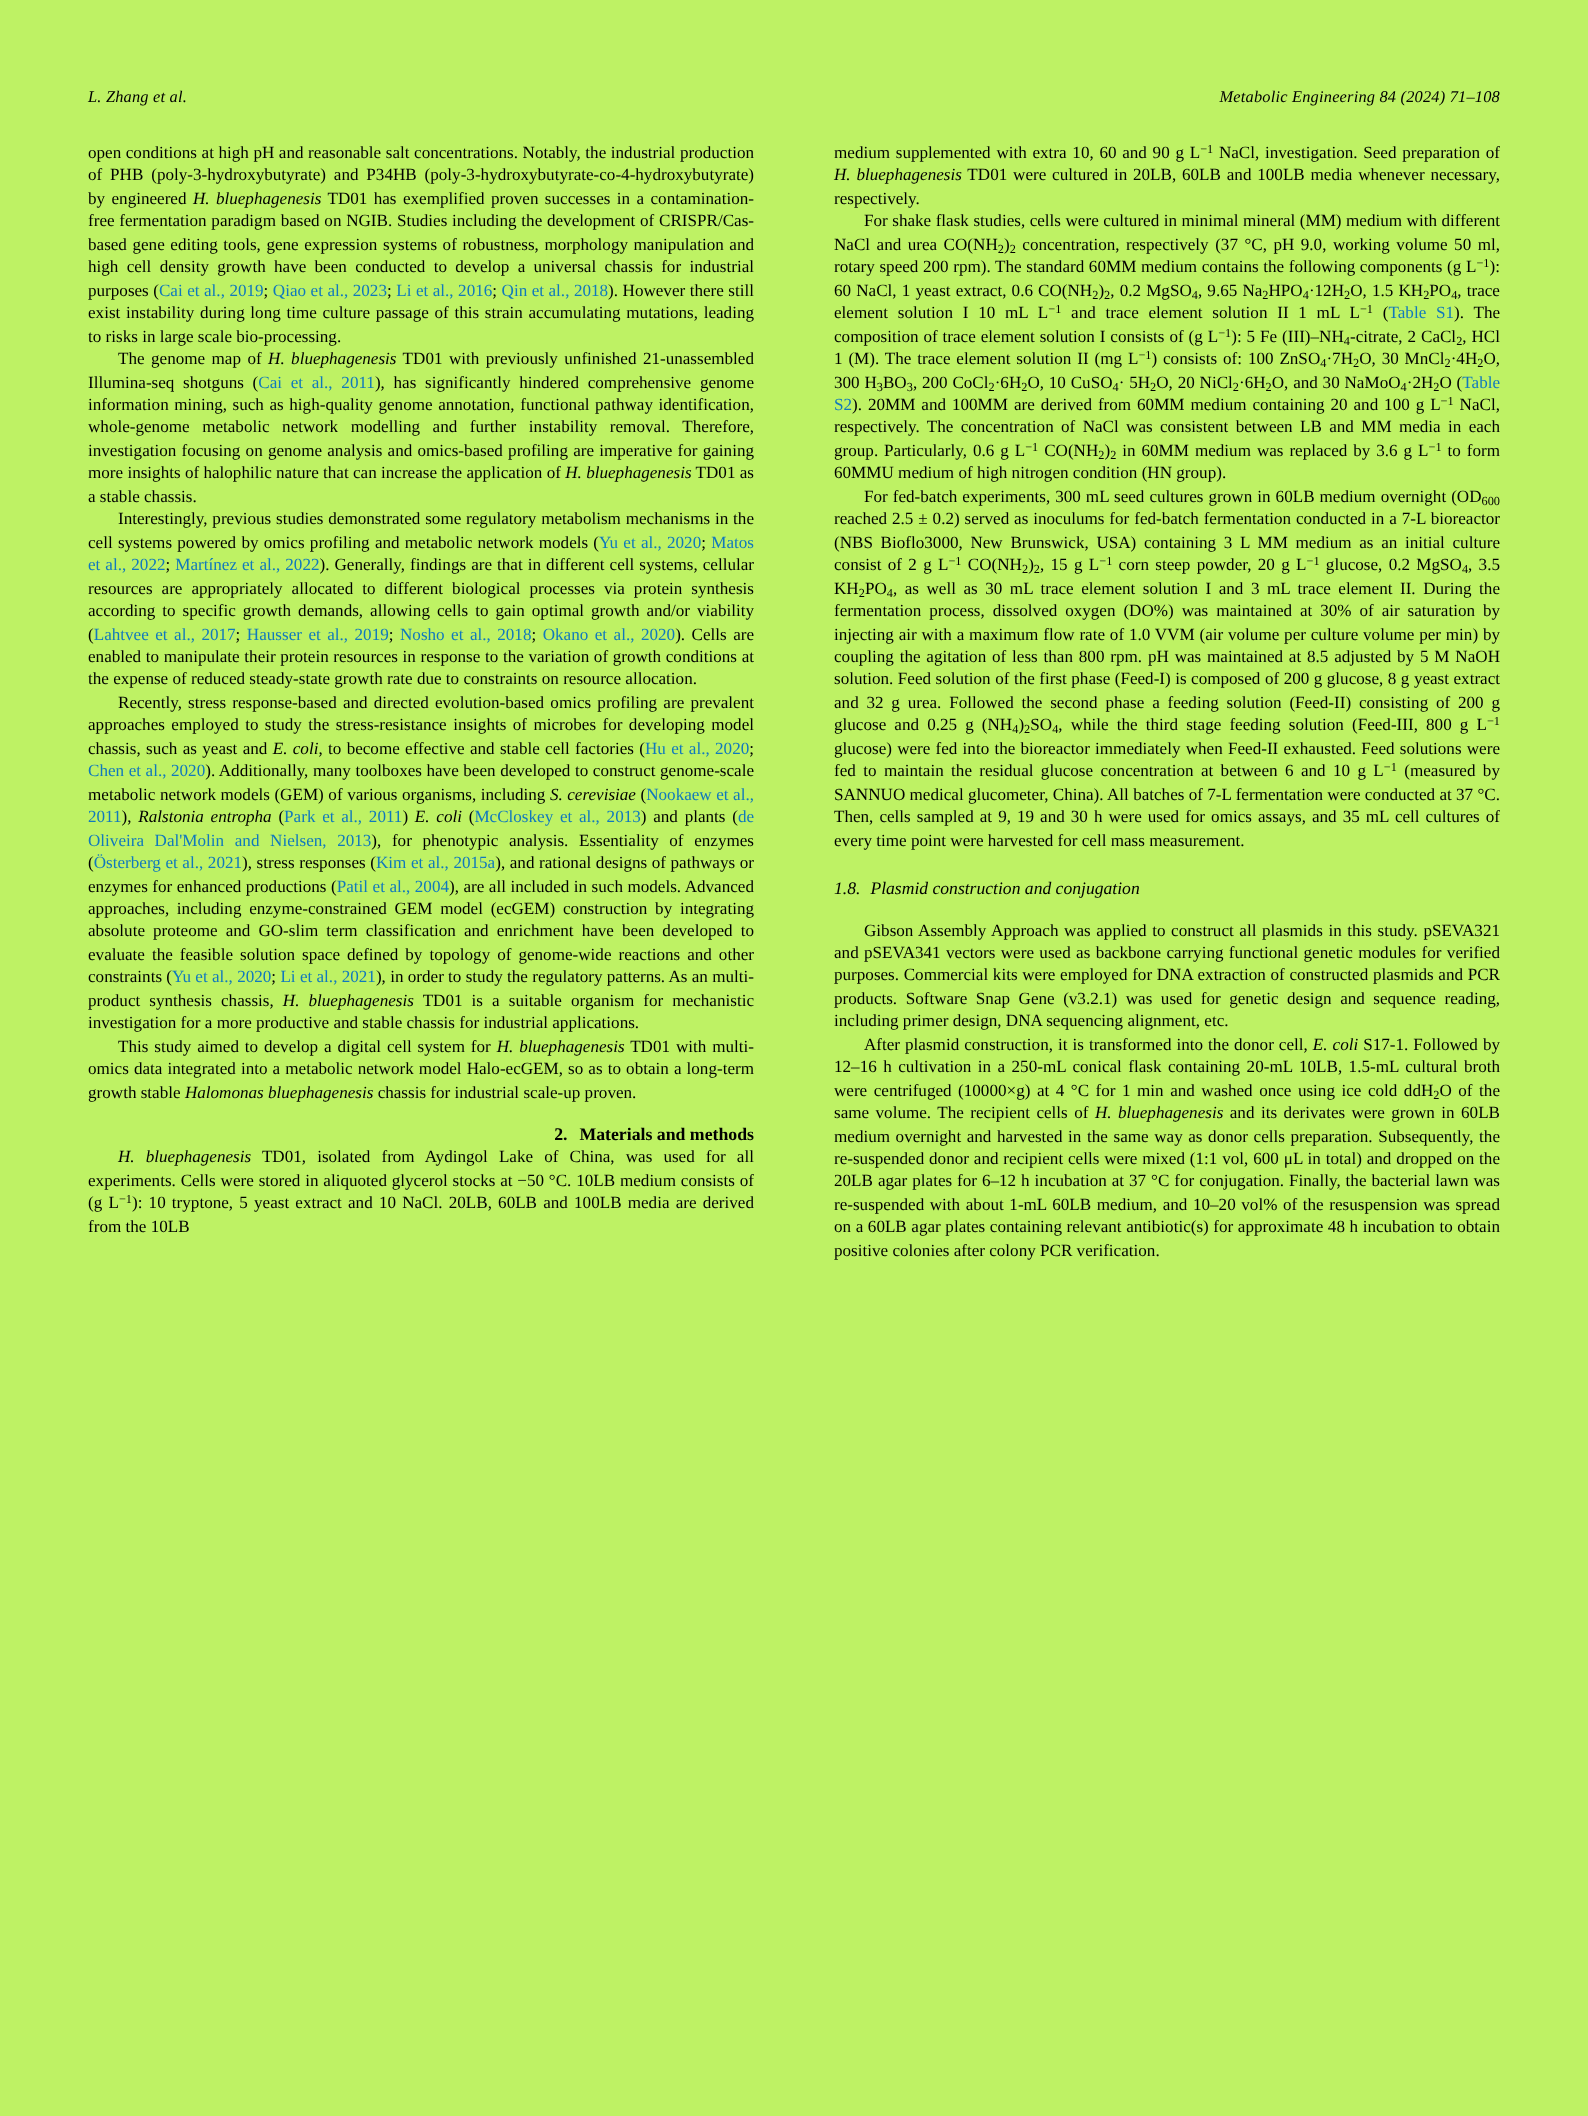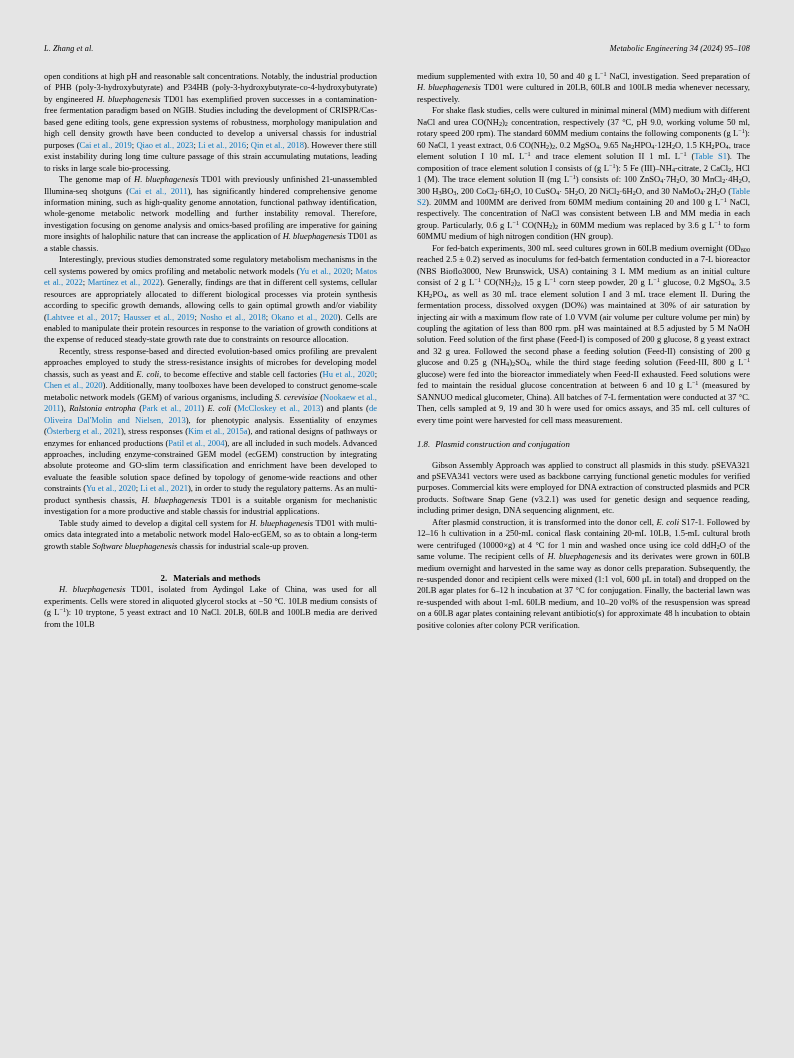--- a/index.html
+++ b/index.html
@@ -4,21 +4,21 @@
 <style>
   html, body {
     margin: 0;
     padding: 0;
     background: #9a9a9a;
   }
   .page {
     position: relative;
     width: 794px;
     height: 1058px;
-    background: #e5e5e5;
+    background: #bef264;
     margin: 0 auto;
     box-sizing: border-box;
     font-family: "Liberation Serif", "DejaVu Serif", serif;
     color: #000000;
     overflow: hidden;
   }
   .running-head {
     position: absolute;
     top: 44px;
     left: 44px;
@@ -54,24 +54,24 @@
   p {
     margin: 0;
   }
   p.indent {
     text-indent: 15px;
   }
   p.noindent {
     text-indent: 0;
   }
   .sec-h1 {
-    margin: 21px 0 0 0;
+    margin: 10px 0 0 0;
     font-weight: bold;
     font-size: 8.9px;
-    text-align: center;
+    text-align: right;
     text-indent: 0;
   }
   .sec-h1 .num { margin-right: 6px; }
   .sec-h2 {
     margin: 13px 0 9px 0;
     font-style: italic;
     font-size: 8.8px;
     text-align: left;
     text-indent: 0;
   }
@@ -93,47 +93,47 @@
     font-size: 7.4px;
   }
 </style>
 </head>
 <body>
 
 <div class="page">
 
   <div class="running-head">
     <span class="left">L. Zhang et al.</span>
-    <span class="right">Metabolic Engineering 34 (2024) 95–108</span>
+    <span class="right">Metabolic Engineering 84 (2024) 71–108</span>
   </div>
 
   <div class="columns">
 
     <div class="col">
 
       <p class="noindent"><span>open conditions at high pH and reasonable salt concentrations. Notably, the industrial production of PHB (poly-3-hydroxybutyrate) and P34HB (poly-3-hydroxybutyrate-co-4-hydroxybutyrate) by engineered </span><i>H. bluephagenesis</i><span> TD01 has exemplified proven successes in a contamination-free fermentation paradigm based on NGIB. Studies including the development of CRISPR/Cas-based gene editing tools, gene expression systems of robustness, morphology manipulation and high cell density growth have been conducted to develop a universal chassis for industrial purposes (</span><a class="cite">Cai et al., 2019</a><span>; </span><a class="cite">Qiao et al., 2023</a><span>; </span><a class="cite">Li et al., 2016</a><span>; </span><a class="cite">Qin et al., 2018</a><span>). However there still exist instability during long time culture passage of this strain accumulating mutations, leading to risks in large scale bio-processing.</span></p>
 
       <p class="indent"><span>The genome map of </span><i>H. bluephagenesis</i><span> TD01 with previously unfinished 21-unassembled Illumina-seq shotguns (</span><a class="cite">Cai et al., 2011</a><span>), has significantly hindered comprehensive genome information mining, such as high-quality genome annotation, functional pathway identification, whole-genome metabolic network modelling and further instability removal. Therefore, investigation focusing on genome analysis and omics-based profiling are imperative for gaining more insights of halophilic nature that can increase the application of </span><i>H. bluephagenesis</i><span> TD01 as a stable chassis.</span></p>
 
       <p class="indent"><span>Interestingly, previous studies demonstrated some regulatory metabolism mechanisms in the cell systems powered by omics profiling and metabolic network models (</span><a class="cite">Yu et al., 2020</a><span>; </span><a class="cite">Matos et al., 2022</a><span>; </span><a class="cite">Martínez et al., 2022</a><span>). Generally, findings are that in different cell systems, cellular resources are appropriately allocated to different biological processes via protein synthesis according to specific growth demands, allowing cells to gain optimal growth and/or viability (</span><a class="cite">Lahtvee et al., 2017</a><span>; </span><a class="cite">Hausser et al., 2019</a><span>; </span><a class="cite">Nosho et al., 2018</a><span>; </span><a class="cite">Okano et al., 2020</a><span>). Cells are enabled to manipulate their protein resources in response to the variation of growth conditions at the expense of reduced steady-state growth rate due to constraints on resource allocation.</span></p>
 
       <p class="indent"><span>Recently, stress response-based and directed evolution-based omics profiling are prevalent approaches employed to study the stress-resistance insights of microbes for developing model chassis, such as yeast and </span><i>E. coli</i><span>, to become effective and stable cell factories (</span><a class="cite">Hu et al., 2020</a><span>; </span><a class="cite">Chen et al., 2020</a><span>). Additionally, many toolboxes have been developed to construct genome-scale metabolic network models (GEM) of various organisms, including </span><i>S. cerevisiae</i><span> (</span><a class="cite">Nookaew et al., 2011</a><span>), </span><i>Ralstonia entropha</i><span> (</span><a class="cite">Park et al., 2011</a><span>) </span><i>E. coli</i><span> (</span><a class="cite">McCloskey et al., 2013</a><span>) and plants (</span><a class="cite">de Oliveira Dal'Molin and Nielsen, 2013</a><span>), for phenotypic analysis. Essentiality of enzymes (</span><a class="cite">Österberg et al., 2021</a><span>), stress responses (</span><a class="cite">Kim et al., 2015a</a><span>), and rational designs of pathways or enzymes for enhanced productions (</span><a class="cite">Patil et al., 2004</a><span>), are all included in such models. Advanced approaches, including enzyme-constrained GEM model (ecGEM) construction by integrating absolute proteome and GO-slim term classification and enrichment have been developed to evaluate the feasible solution space defined by topology of genome-wide reactions and other constraints (</span><a class="cite">Yu et al., 2020</a><span>; </span><a class="cite">Li et al., 2021</a><span>), in order to study the regulatory patterns. As an multi-product synthesis chassis, </span><i>H. bluephagenesis</i><span> TD01 is a suitable organism for mechanistic investigation for a more productive and stable chassis for industrial applications.</span></p>
 
-      <p class="indent"><span>Table study aimed to develop a digital cell system for </span><i>H. bluephagenesis</i><span> TD01 with multi-omics data integrated into a metabolic network model Halo-ecGEM, so as to obtain a long-term growth stable </span><i>Software bluephagenesis</i><span> chassis for industrial scale-up proven.</span></p>
+      <p class="indent"><span>This study aimed to develop a digital cell system for </span><i>H. bluephagenesis</i><span> TD01 with multi-omics data integrated into a metabolic network model Halo-ecGEM, so as to obtain a long-term growth stable </span><i>Halomonas bluephagenesis</i><span> chassis for industrial scale-up proven.</span></p>
 
       <p class="sec-h1"><span class="num">2.</span><span>Materials and methods</span></p>
 
 
       <p class="indent"><i>H. bluephagenesis</i><span> TD01, isolated from Aydingol Lake of China, was used for all experiments. Cells were stored in aliquoted glycerol stocks at −50 °C. 10LB medium consists of (g L</span><sup>−1</sup><span>): 10 tryptone, 5 yeast extract and 10 NaCl. 20LB, 60LB and 100LB media are derived from the 10LB</span></p>
 
     </div>
 
     <div class="col">
 
-      <p class="noindent"><span>medium supplemented with extra 10, 50 and 40 g L</span><sup>−1</sup><span> NaCl, investigation. Seed preparation of </span><i>H. bluephagenesis</i><span> TD01 were cultured in 20LB, 60LB and 100LB media whenever necessary, respectively.</span></p>
+      <p class="noindent"><span>medium supplemented with extra 10, 60 and 90 g L</span><sup>−1</sup><span> NaCl, investigation. Seed preparation of </span><i>H. bluephagenesis</i><span> TD01 were cultured in 20LB, 60LB and 100LB media whenever necessary, respectively.</span></p>
 
       <p class="indent"><span>For shake flask studies, cells were cultured in minimal mineral (MM) medium with different NaCl and urea CO(NH</span><sub>2</sub><span>)</span><sub>2</sub><span> concentration, respectively (37 °C, pH 9.0, working volume 50 ml, rotary speed 200 rpm). The standard 60MM medium contains the following components (g L</span><sup>−1</sup><span>): 60 NaCl, 1 yeast extract, 0.6 CO(NH</span><sub>2</sub><span>)</span><sub>2</sub><span>, 0.2 MgSO</span><sub>4</sub><span>, 9.65 Na</span><sub>2</sub><span>HPO</span><sub>4</sub><span>·12H</span><sub>2</sub><span>O, 1.5 KH</span><sub>2</sub><span>PO</span><sub>4</sub><span>, trace element solution I 10 mL L</span><sup>−1</sup><span> and trace element solution II 1 mL L</span><sup>−1</sup><span> (</span><a class="cite">Table S1</a><span>). The composition of trace element solution I consists of (g L</span><sup>−1</sup><span>): 5 Fe (III)–NH</span><sub>4</sub><span>-citrate, 2 CaCl</span><sub>2</sub><span>, HCl 1 (M). The trace element solution II (mg L</span><sup>−1</sup><span>) consists of: 100 ZnSO</span><sub>4</sub><span>·7H</span><sub>2</sub><span>O, 30 MnCl</span><sub>2</sub><span>·4H</span><sub>2</sub><span>O, 300 H</span><sub>3</sub><span>BO</span><sub>3</sub><span>, 200 CoCl</span><sub>2</sub><span>·6H</span><sub>2</sub><span>O, 10 CuSO</span><sub>4</sub><span>· 5H</span><sub>2</sub><span>O, 20 NiCl</span><sub>2</sub><span>·6H</span><sub>2</sub><span>O, and 30 NaMoO</span><sub>4</sub><span>·2H</span><sub>2</sub><span>O (</span><a class="cite">Table S2</a><span>). 20MM and 100MM are derived from 60MM medium containing 20 and 100 g L</span><sup>−1</sup><span> NaCl, respectively. The concentration of NaCl was consistent between LB and MM media in each group. Particularly, 0.6 g L</span><sup>−1</sup><span> CO(NH</span><sub>2</sub><span>)</span><sub>2</sub><span> in 60MM medium was replaced by 3.6 g L</span><sup>−1</sup><span> to form 60MMU medium of high nitrogen condition (HN group).</span></p>
 
       <p class="indent"><span>For fed-batch experiments, 300 mL seed cultures grown in 60LB medium overnight (OD</span><sub>600</sub><span> reached 2.5 ± 0.2) served as inoculums for fed-batch fermentation conducted in a 7-L bioreactor (NBS Bioflo3000, New Brunswick, USA) containing 3 L MM medium as an initial culture consist of 2 g L</span><sup>−1</sup><span> CO(NH</span><sub>2</sub><span>)</span><sub>2</sub><span>, 15 g L</span><sup>−1</sup><span> corn steep powder, 20 g L</span><sup>−1</sup><span> glucose, 0.2 MgSO</span><sub>4</sub><span>, 3.5 KH</span><sub>2</sub><span>PO</span><sub>4</sub><span>, as well as 30 mL trace element solution I and 3 mL trace element II. During the fermentation process, dissolved oxygen (DO%) was maintained at 30% of air saturation by injecting air with a maximum flow rate of 1.0 VVM (air volume per culture volume per min) by coupling the agitation of less than 800 rpm. pH was maintained at 8.5 adjusted by 5 M NaOH solution. Feed solution of the first phase (Feed-I) is composed of 200 g glucose, 8 g yeast extract and 32 g urea. Followed the second phase a feeding solution (Feed-II) consisting of 200 g glucose and 0.25 g (NH</span><sub>4</sub><span>)</span><sub>2</sub><span>SO</span><sub>4</sub><span>, while the third stage feeding solution (Feed-III, 800 g L</span><sup>−1</sup><span> glucose) were fed into the bioreactor immediately when Feed-II exhausted. Feed solutions were fed to maintain the residual glucose concentration at between 6 and 10 g L</span><sup>−1</sup><span> (measured by SANNUO medical glucometer, China). All batches of 7-L fermentation were conducted at 37 °C. Then, cells sampled at 9, 19 and 30 h were used for omics assays, and 35 mL cell cultures of every time point were harvested for cell mass measurement.</span></p>
 
       <p class="sec-h2"><span class="num">1.8.</span><span>Plasmid construction and conjugation</span></p>
 
       <p class="indent">Gibson Assembly Approach was applied to construct all plasmids in this study. pSEVA321 and pSEVA341 vectors were used as backbone carrying functional genetic modules for verified purposes. Commercial kits were employed for DNA extraction of constructed plasmids and PCR products. Software Snap Gene (v3.2.1) was used for genetic design and sequence reading, including primer design, DNA sequencing alignment, etc.</p>
 
       <p class="indent"><span>After plasmid construction, it is transformed into the donor cell, </span><i>E. coli</i><span> S17-1. Followed by 12–16 h cultivation in a 250-mL conical flask containing 20-mL 10LB, 1.5-mL cultural broth were centrifuged (10000×g) at 4 °C for 1 min and washed once using ice cold ddH</span><sub>2</sub><span>O of the same volume. The recipient cells of </span><i>H. bluephagenesis</i><span> and its derivates were grown in 60LB medium overnight and harvested in the same way as donor cells preparation. Subsequently, the re-suspended donor and recipient cells were mixed (1:1 vol, 600 μL in total) and dropped on the 20LB agar plates for 6–12 h incubation at 37 °C for conjugation. Finally, the bacterial lawn was re-suspended with about 1-mL 60LB medium, and 10–20 vol% of the resuspension was spread on a 60LB agar plates containing relevant antibiotic(s) for approximate 48 h incubation to obtain positive colonies after colony PCR verification.</span></p>

